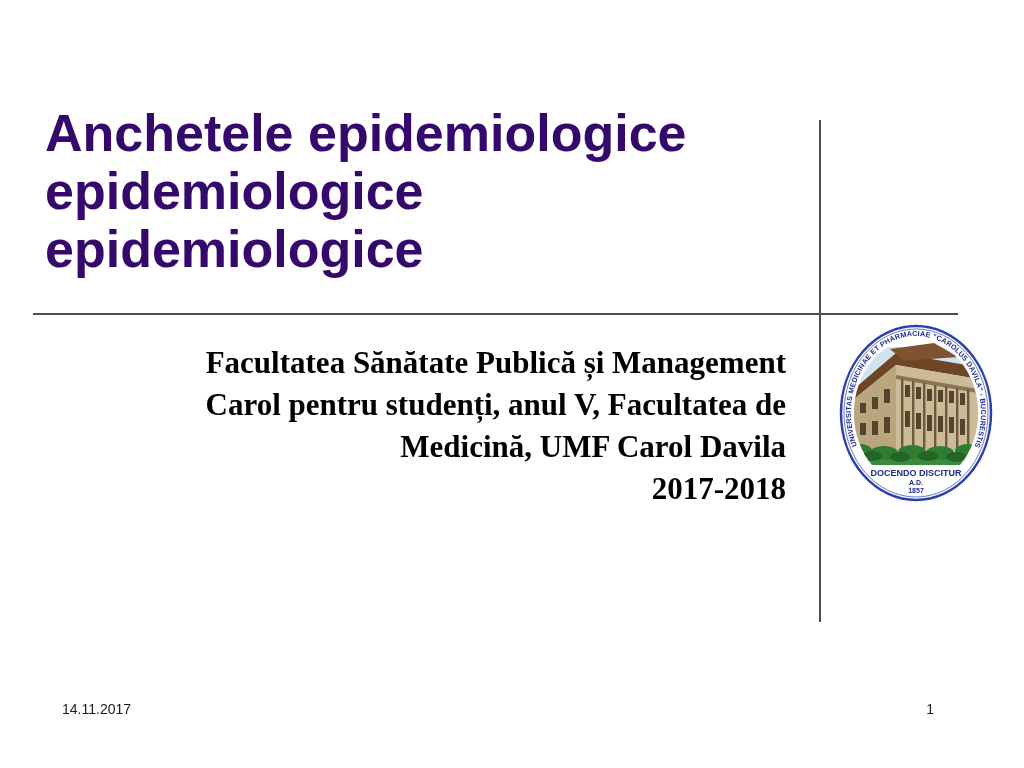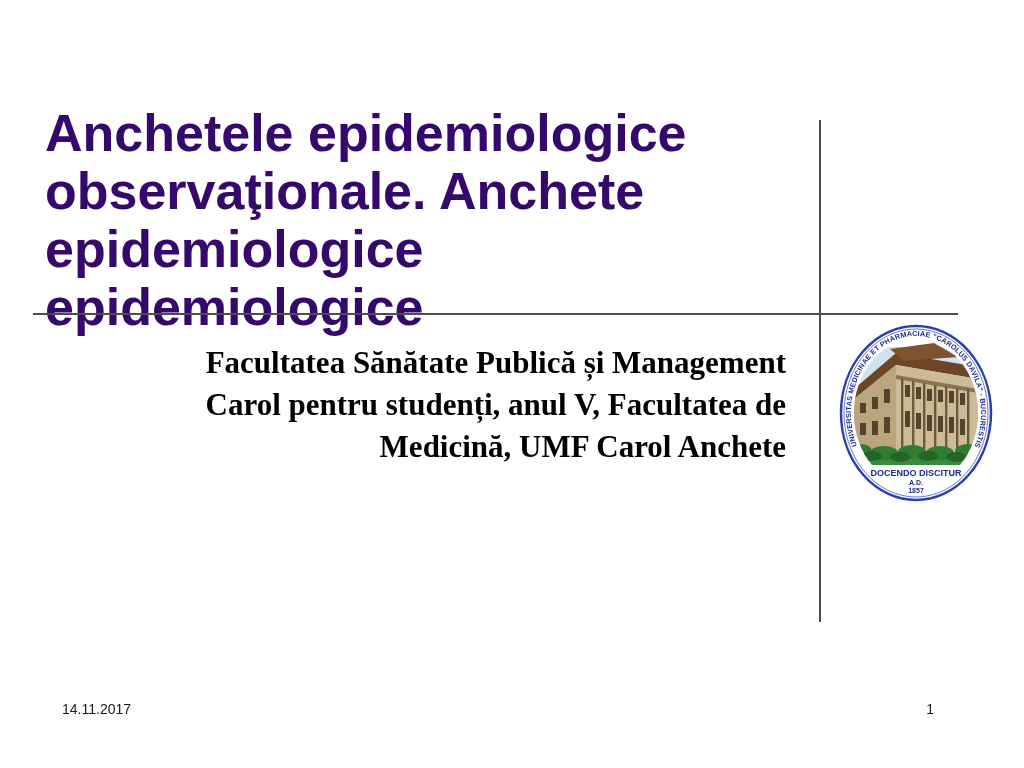--- a/index.html
+++ b/index.html
@@ -46,31 +46,31 @@
   .footer .center { position: absolute; left: 0; right: 0; top: 0; text-align: center; }
   .footer .page   { position: absolute; right: 62px; top: 0; }
 </style>
 </head>
 <body>
 
 <div class="slide">
 
   <div class="title">
     <div>Anchetele epidemiologice</div>
-    <div>observaţionale. Anchete</div>
     <div>epidemiologice epidemiologice</div>
   </div>
 
   <div class="hdivider"></div>
   <div class="vdivider"></div>
 
   <div class="subtitle">
     <div>Facultatea Sănătate Publică și Management</div>
     <div>Carol pentru studenți, anul V, Facultatea de</div>
-    <div>Medicină, UMF Carol Anchete</div>
+    <div>Medicină, UMF Carol Davila</div>
+    <div>2017-2018</div>
   </div>
 
   <div class="seal">
     <svg viewBox="0 0 156 180" width="156" height="180" xmlns="http://www.w3.org/2000/svg">
       <defs>
         <clipPath id="sealclip">
             <ellipse cx="78" cy="90" rx="62" ry="74"></ellipse>
           </clipPath>
         <path id="ringpath" d="M 19.1,122.5 A 65,77 0 1 1 136.9,122.5" fill="none"></path>
       </defs>

